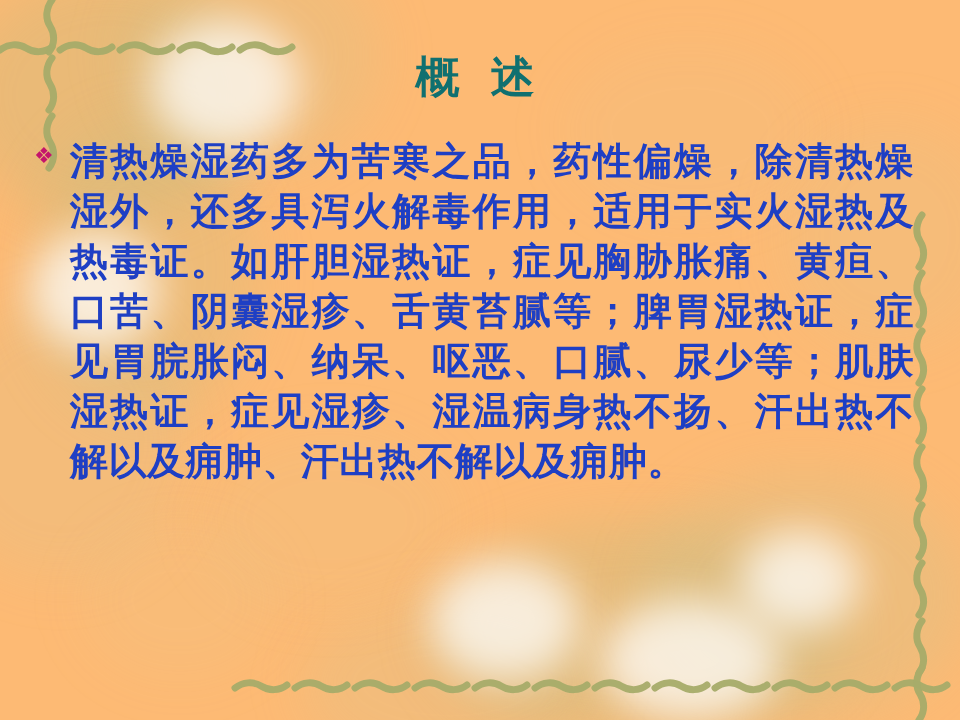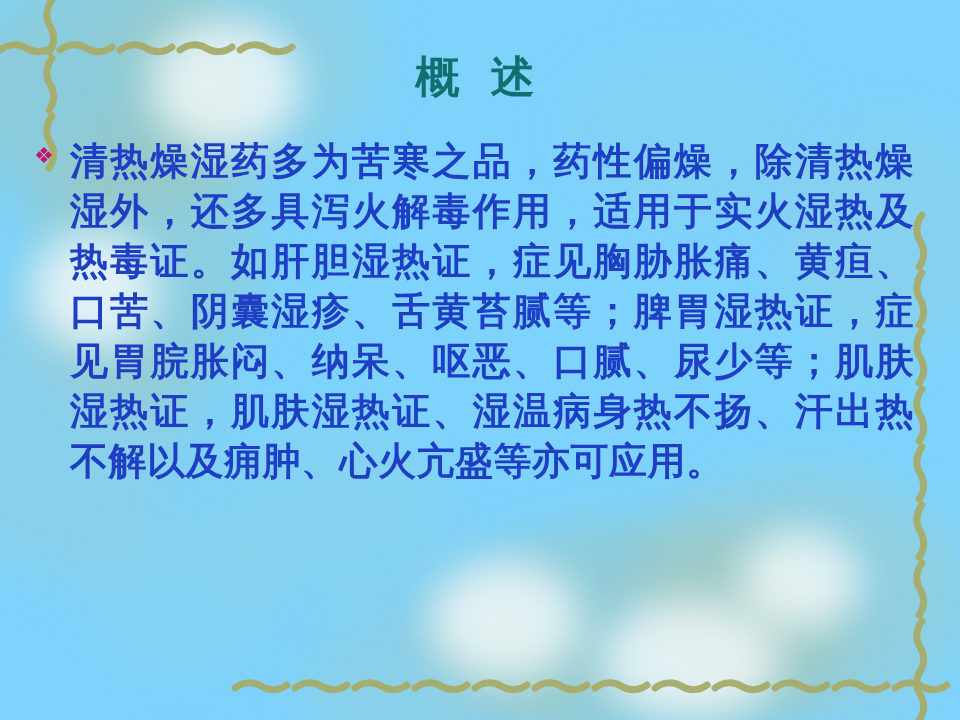--- a/index.html
+++ b/index.html
@@ -7,21 +7,21 @@
     margin: 0;
     padding: 0;
     background: #ffffff;
   }
 
   .slide {
     position: relative;
     width: 960px;
     height: 720px;
     overflow: hidden;
-    background: #7dd3fc;
+    background: #fdba74;
     font-family: "Liberation Serif", "DejaVu Serif", serif;
   }
 
   
   .bg-layer {
     position: absolute;
     inset: 0;
     pointer-events: none;
     z-index: 0;
   }
@@ -197,16 +197,16 @@
       <use href="#vdash" x="922" y="563"></use>
       <use href="#vdash" x="922" y="621"></use>
       <use href="#vdash" x="922" y="668"></use>
     </g>
   </svg>
 
   <div class="title">概 述</div>
 
   <div class="body-block">
     <span class="bullet">❖</span>
-    <div class="body-text">清热燥湿药多为苦寒之品，药性偏燥，除清热燥湿外，还多具泻火解毒作用，适用于实火湿热及热毒证。如肝胆湿热证，症见胸胁胀痛、黄疸、口苦、阴囊湿疹、舌黄苔腻等；脾胃湿热证，症见胃脘胀闷、纳呆、呕恶、口腻、尿少等；肌肤湿热证，肌肤湿热证、湿温病身热不扬、汗出热不解以及痈肿、心火亢盛等亦可应用。</div>
+    <div class="body-text">清热燥湿药多为苦寒之品，药性偏燥，除清热燥湿外，还多具泻火解毒作用，适用于实火湿热及热毒证。如肝胆湿热证，症见胸胁胀痛、黄疸、口苦、阴囊湿疹、舌黄苔腻等；脾胃湿热证，症见胃脘胀闷、纳呆、呕恶、口腻、尿少等；肌肤湿热证，症见湿疹、湿温病身热不扬、汗出热不解以及痈肿、汗出热不解以及痈肿。</div>
   </div>
 
 </div>
 
 </body></html>

